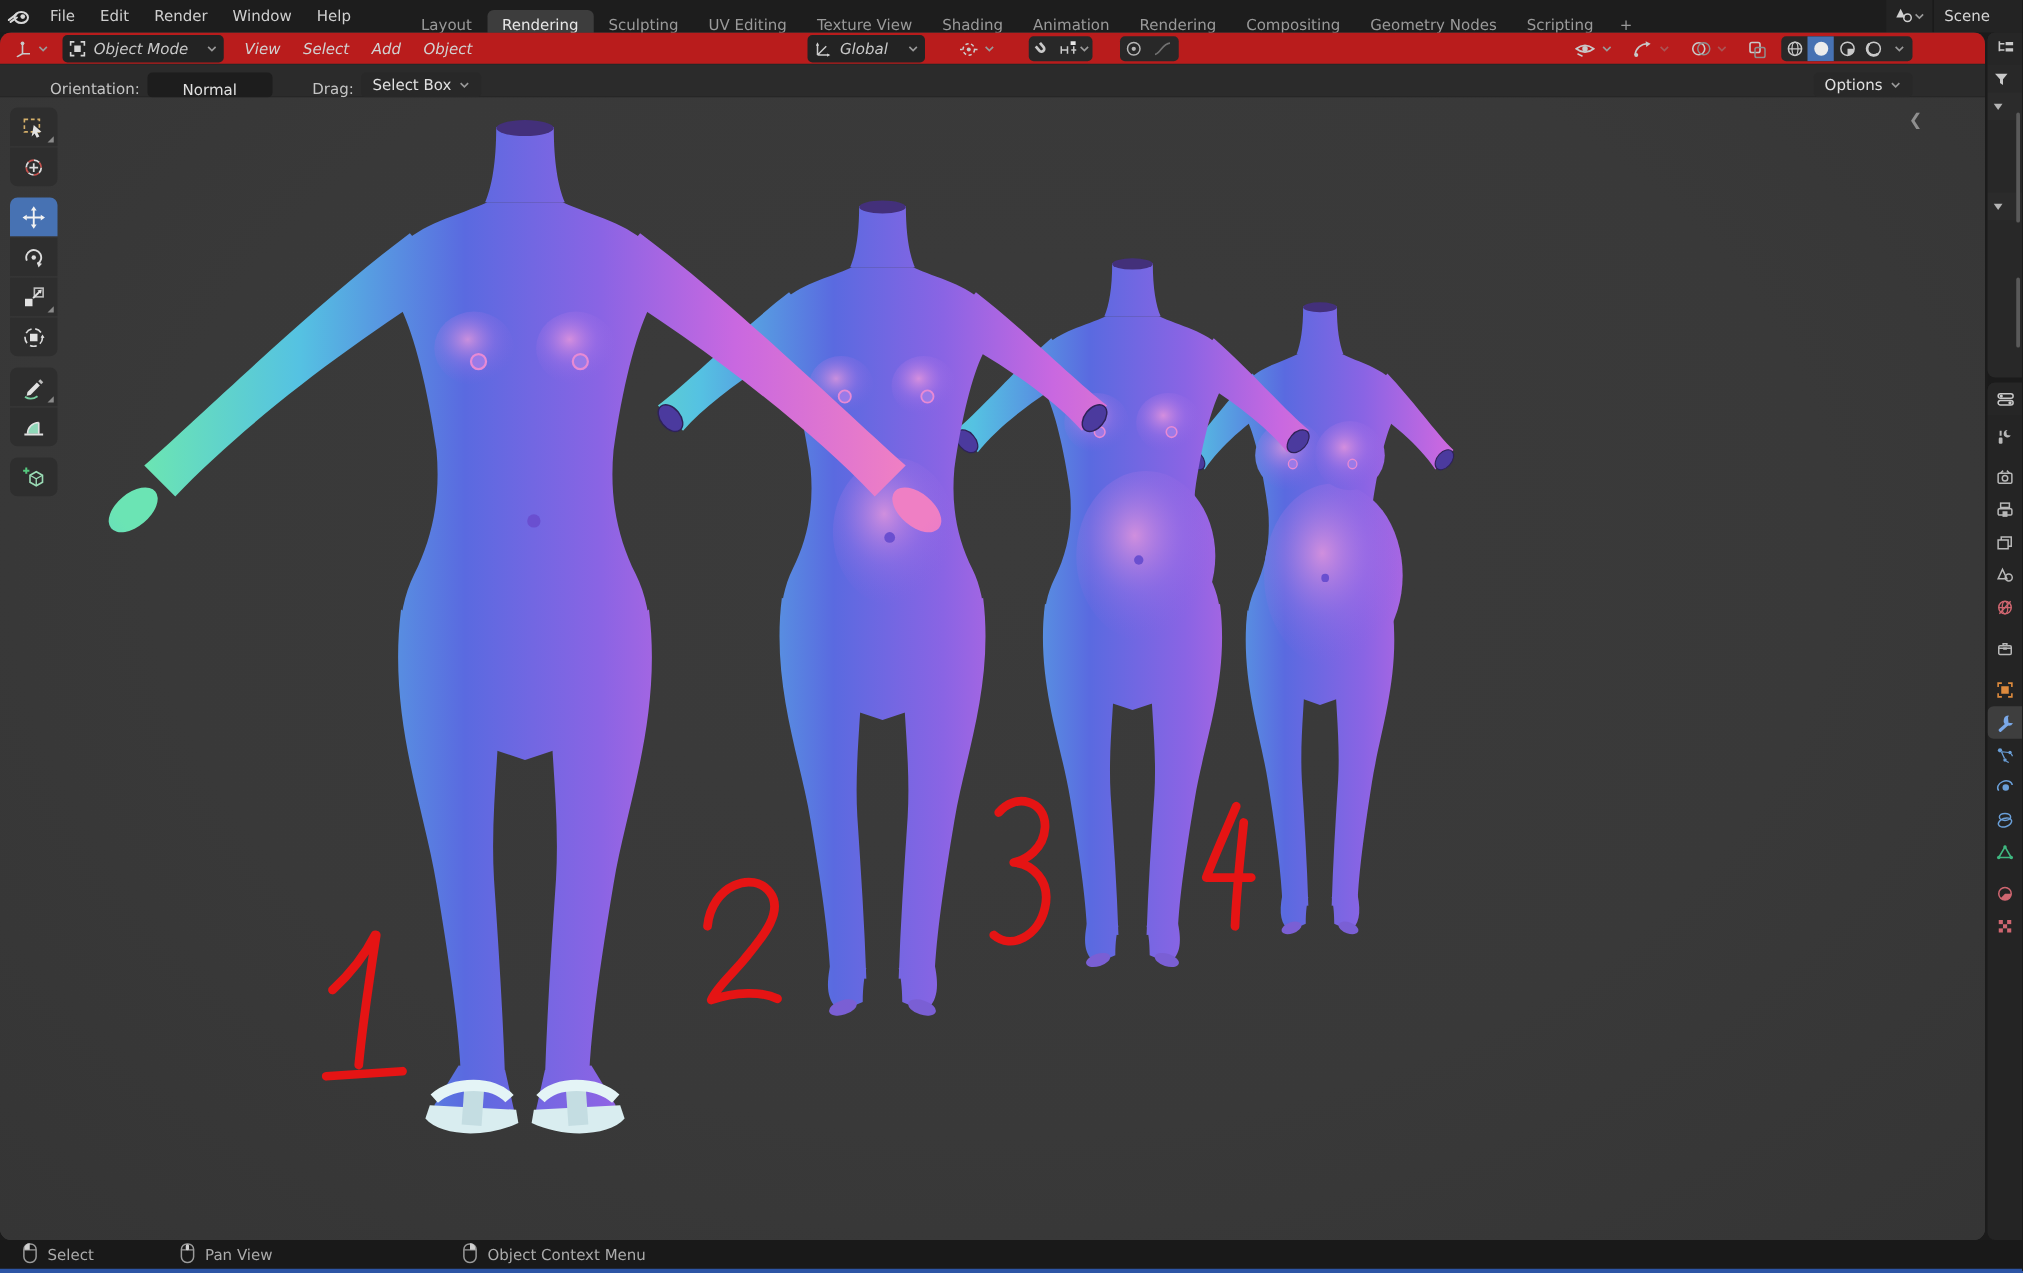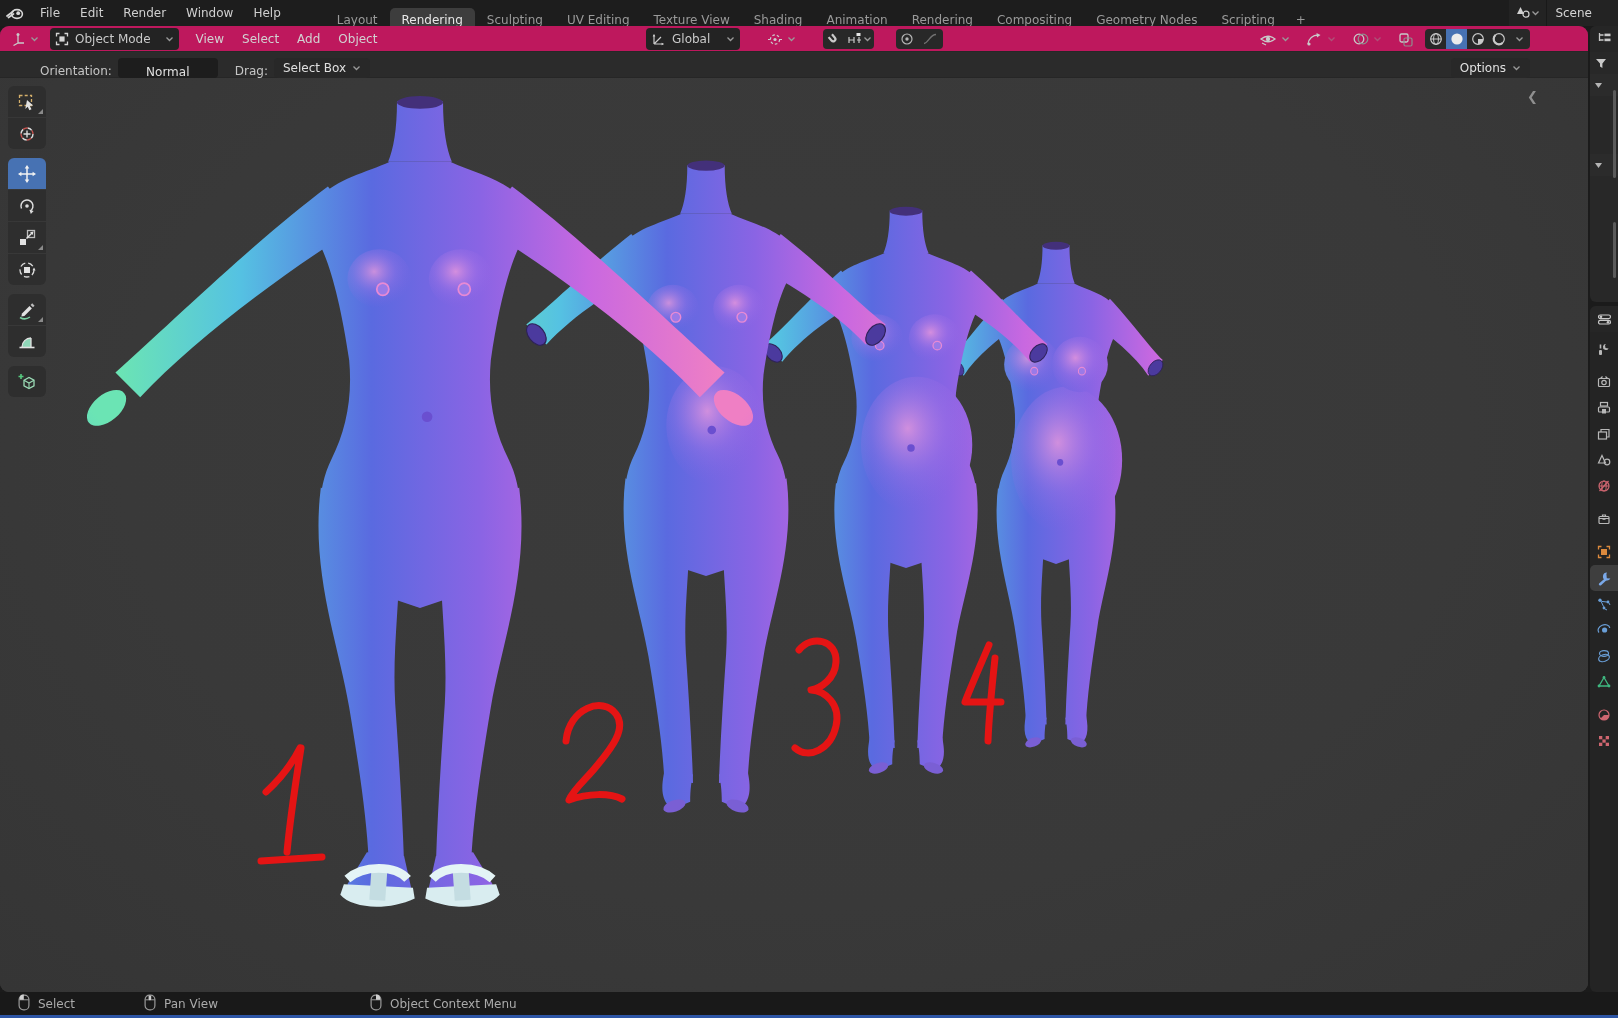--- a/index.html
+++ b/index.html
@@ -14,21 +14,21 @@
   .tabs{display:flex;margin-left:34px;height:41px;align-items:flex-end;}
   .tab{padding:4px 12px 5px;color:#9a9a9a;border-radius:5px 5px 0 0;line-height:17px;}
   .tab.active{background:#3d3d3d;color:#e7e7e7;}
   .tab.addtab{color:#9a9a9a;padding:4px 9px 5px;}
   .scenebox{margin-left:auto;display:flex;align-items:center;height:26px;background:#232323;}
   .scenebox .sel{display:flex;align-items:center;padding:0 6px;border-right:1px solid #191919;height:100%;}
   .scenebox .lbl{padding:0 26px 0 8px;color:#d5d5d5;}
   
   .editor{position:absolute;top:26px;left:0;width:1588px;height:966px;border-radius:9px;
           overflow:hidden;background:#3a3a3a;}
-  .vheader{position:relative;height:26px;background:#be185d;box-shadow:inset 0 -1px 0 #272727;}
+  .vheader{position:relative;height:26px;background:#b91c1c;box-shadow:inset 0 -1px 0 #272727;font-style:italic;}
   .vh-left{position:absolute;left:6px;top:0;height:26px;display:flex;align-items:center;}
   .vh-center{position:absolute;left:646px;top:0;height:26px;display:flex;align-items:center;gap:22px;}
   .vh-right{position:absolute;right:58px;top:0;height:26px;display:flex;align-items:center;gap:6px;}
   .hbtn{display:flex;align-items:center;gap:4px;padding:2px 5px;border-radius:4px;height:18px;}
   .hbtn.filled{background:#232323;}
   .hmenu{padding:0 9px;line-height:26px;color:#d2d2d2;}
   .seg{display:flex;background:#282828;border-radius:4px;overflow:hidden;height:20px;align-items:center;}
   .seg .sbtn{width:21px;height:20px;display:flex;align-items:center;justify-content:center;}
   .seg .sbtn.on{background:#4772b3;}
   .dim{opacity:.45;}
@@ -289,21 +289,21 @@
       <span class="field" style="width:86px;flex-direction:column;">
         <svg width="15" height="13" viewBox="0 0 15 13">
           <rect x="1.5" y="2" width="8" height="9" rx="1.5" fill="none" stroke="#c9c9c9" stroke-width="1.2"></rect>
           <path d="M6,6.5 h7 M10.5,4 L13.5,6.5 L10.5,9" fill="none" stroke="#c9c9c9" stroke-width="1.2"></path>
         </svg>
         <span style="flex:1;">Normal</span>
         <svg width="9" height="8" viewBox="0 0 9 8">
             <path d="M1.5,2.5 L4.5,5.5 L7.5,2.5" fill="none" stroke="#9a9a9a" stroke-width="1.3"></path>
           </svg>
       </span>
-      <span class="ts-label" style="margin-left:17px;">Drag:</span>
+      <span class="ts-label" style="margin-left:32px;">Drag:</span>
       <span class="btnlike">
         <span>Select Box</span>
         <svg width="9" height="8" viewBox="0 0 9 8">
             <path d="M1.5,2.5 L4.5,5.5 L7.5,2.5" fill="none" stroke="#9a9a9a" stroke-width="1.3"></path>
           </svg>
       </span>
       <span class="ts-right btnlike">
         <span>Options</span>
         <svg width="9" height="8" viewBox="0 0 9 8">
             <path d="M1.5,2.5 L4.5,5.5 L7.5,2.5" fill="none" stroke="#9a9a9a" stroke-width="1.3"></path>

